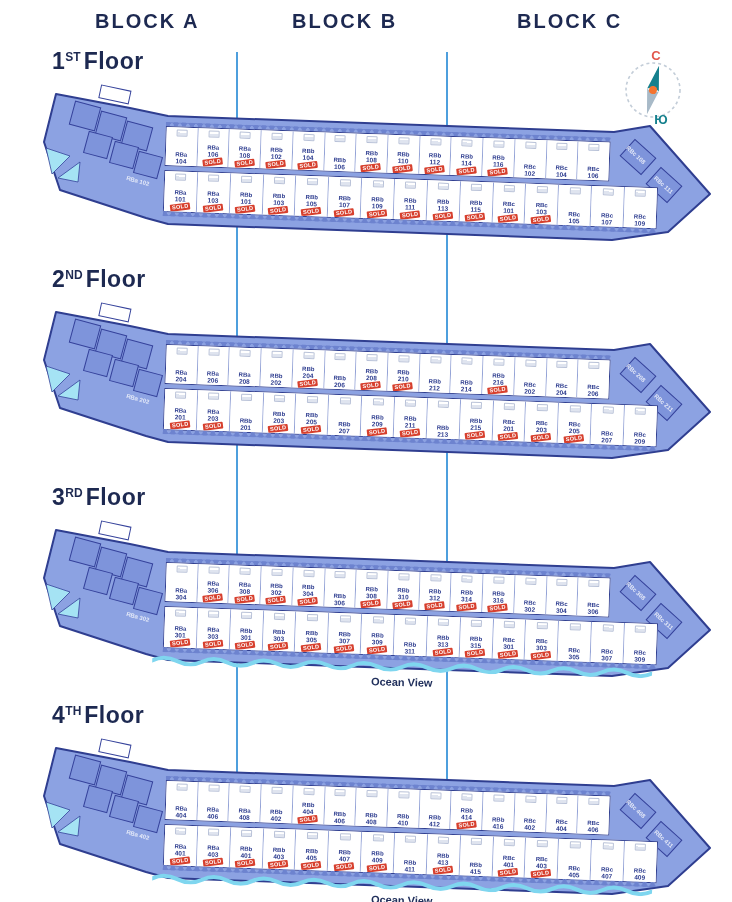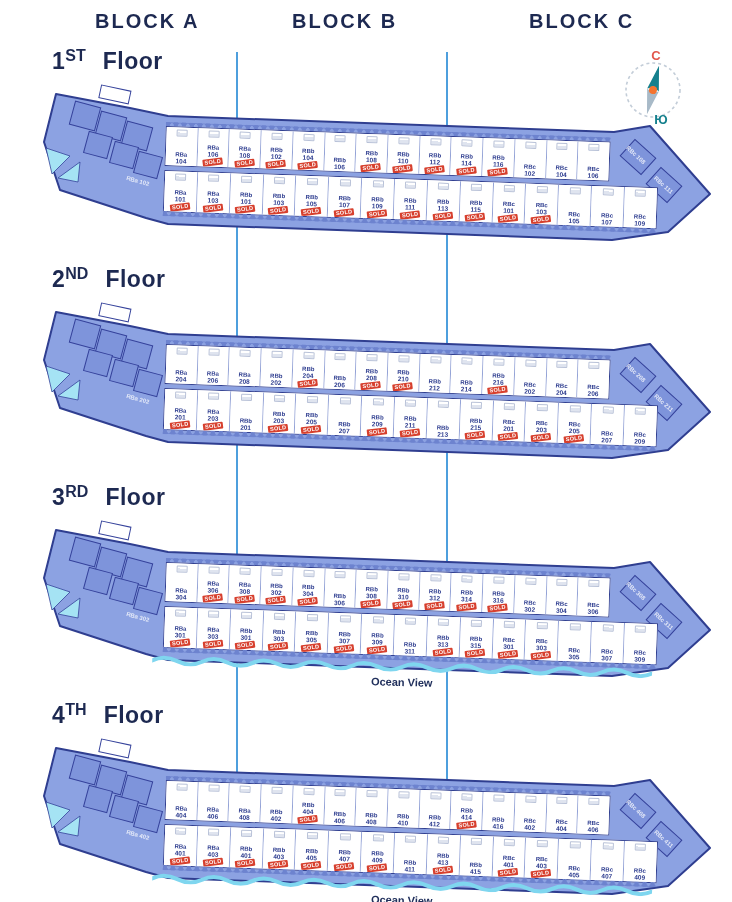--- a/index.html
+++ b/index.html
@@ -7,41 +7,41 @@
     width:732px;height:902px;overflow:hidden;background:#ffffff;
     font-family:"Liberation Sans", sans-serif;position:relative;
   }
   .page{position:absolute;inset:0;}
 
   
   .block-label{
     position:absolute;top:10px;font-size:20px;font-weight:700;
     letter-spacing:2px;color:#1d2951;
   }
-  .block-a{left:95px;text-align:center;} .block-b{left:292px;} .block-c{left:529px;}
+  .block-a{left:95px;text-align:center;} .block-b{left:292px;} .block-c{left:517px;}
 
   
   .divider{
     position:absolute;top:52px;height:828px;width:2px;
     background:#4e9fdd;z-index:0;
   }
   .divider-1{left:236px;} .divider-2{left:446px;}
 
   
   .compass{position:absolute;left:614px;top:48px;width:78px;height:78px;z-index:4;}
 
   
   #floors-root{position:absolute;top:40px;left:0;right:0;z-index:1;}
   .floor{position:relative;height:218px;}
   .floor-label{
     position:absolute;left:52px;top:8px;margin:0;
     font-size:23px;font-weight:700;color:#1d2951;letter-spacing:.5px;
   }
-  .floor-label .suf{font-size:16px;position:relative;top:-8px;letter-spacing:0;}
-  .floor-label .word{margin-left:17px;}
+  .floor-label .suf{font-size:12px;position:relative;top:-8px;letter-spacing:0;}
+  .floor-label .word{margin-left:3px;}
 
   .plan{position:absolute;left:0;top:42px;width:732px;height:180px;}
   .plan-svg{position:absolute;left:0;top:0;}
 
   
   .rows{position:absolute;left:166px;top:40px;transform:rotate(2deg);transform-origin:0 0;z-index:2;}
   .zig{background-repeat:repeat-x;height:5px;}
   .zig-top{
     width:445px;margin-bottom:-1px;
     background-image:

